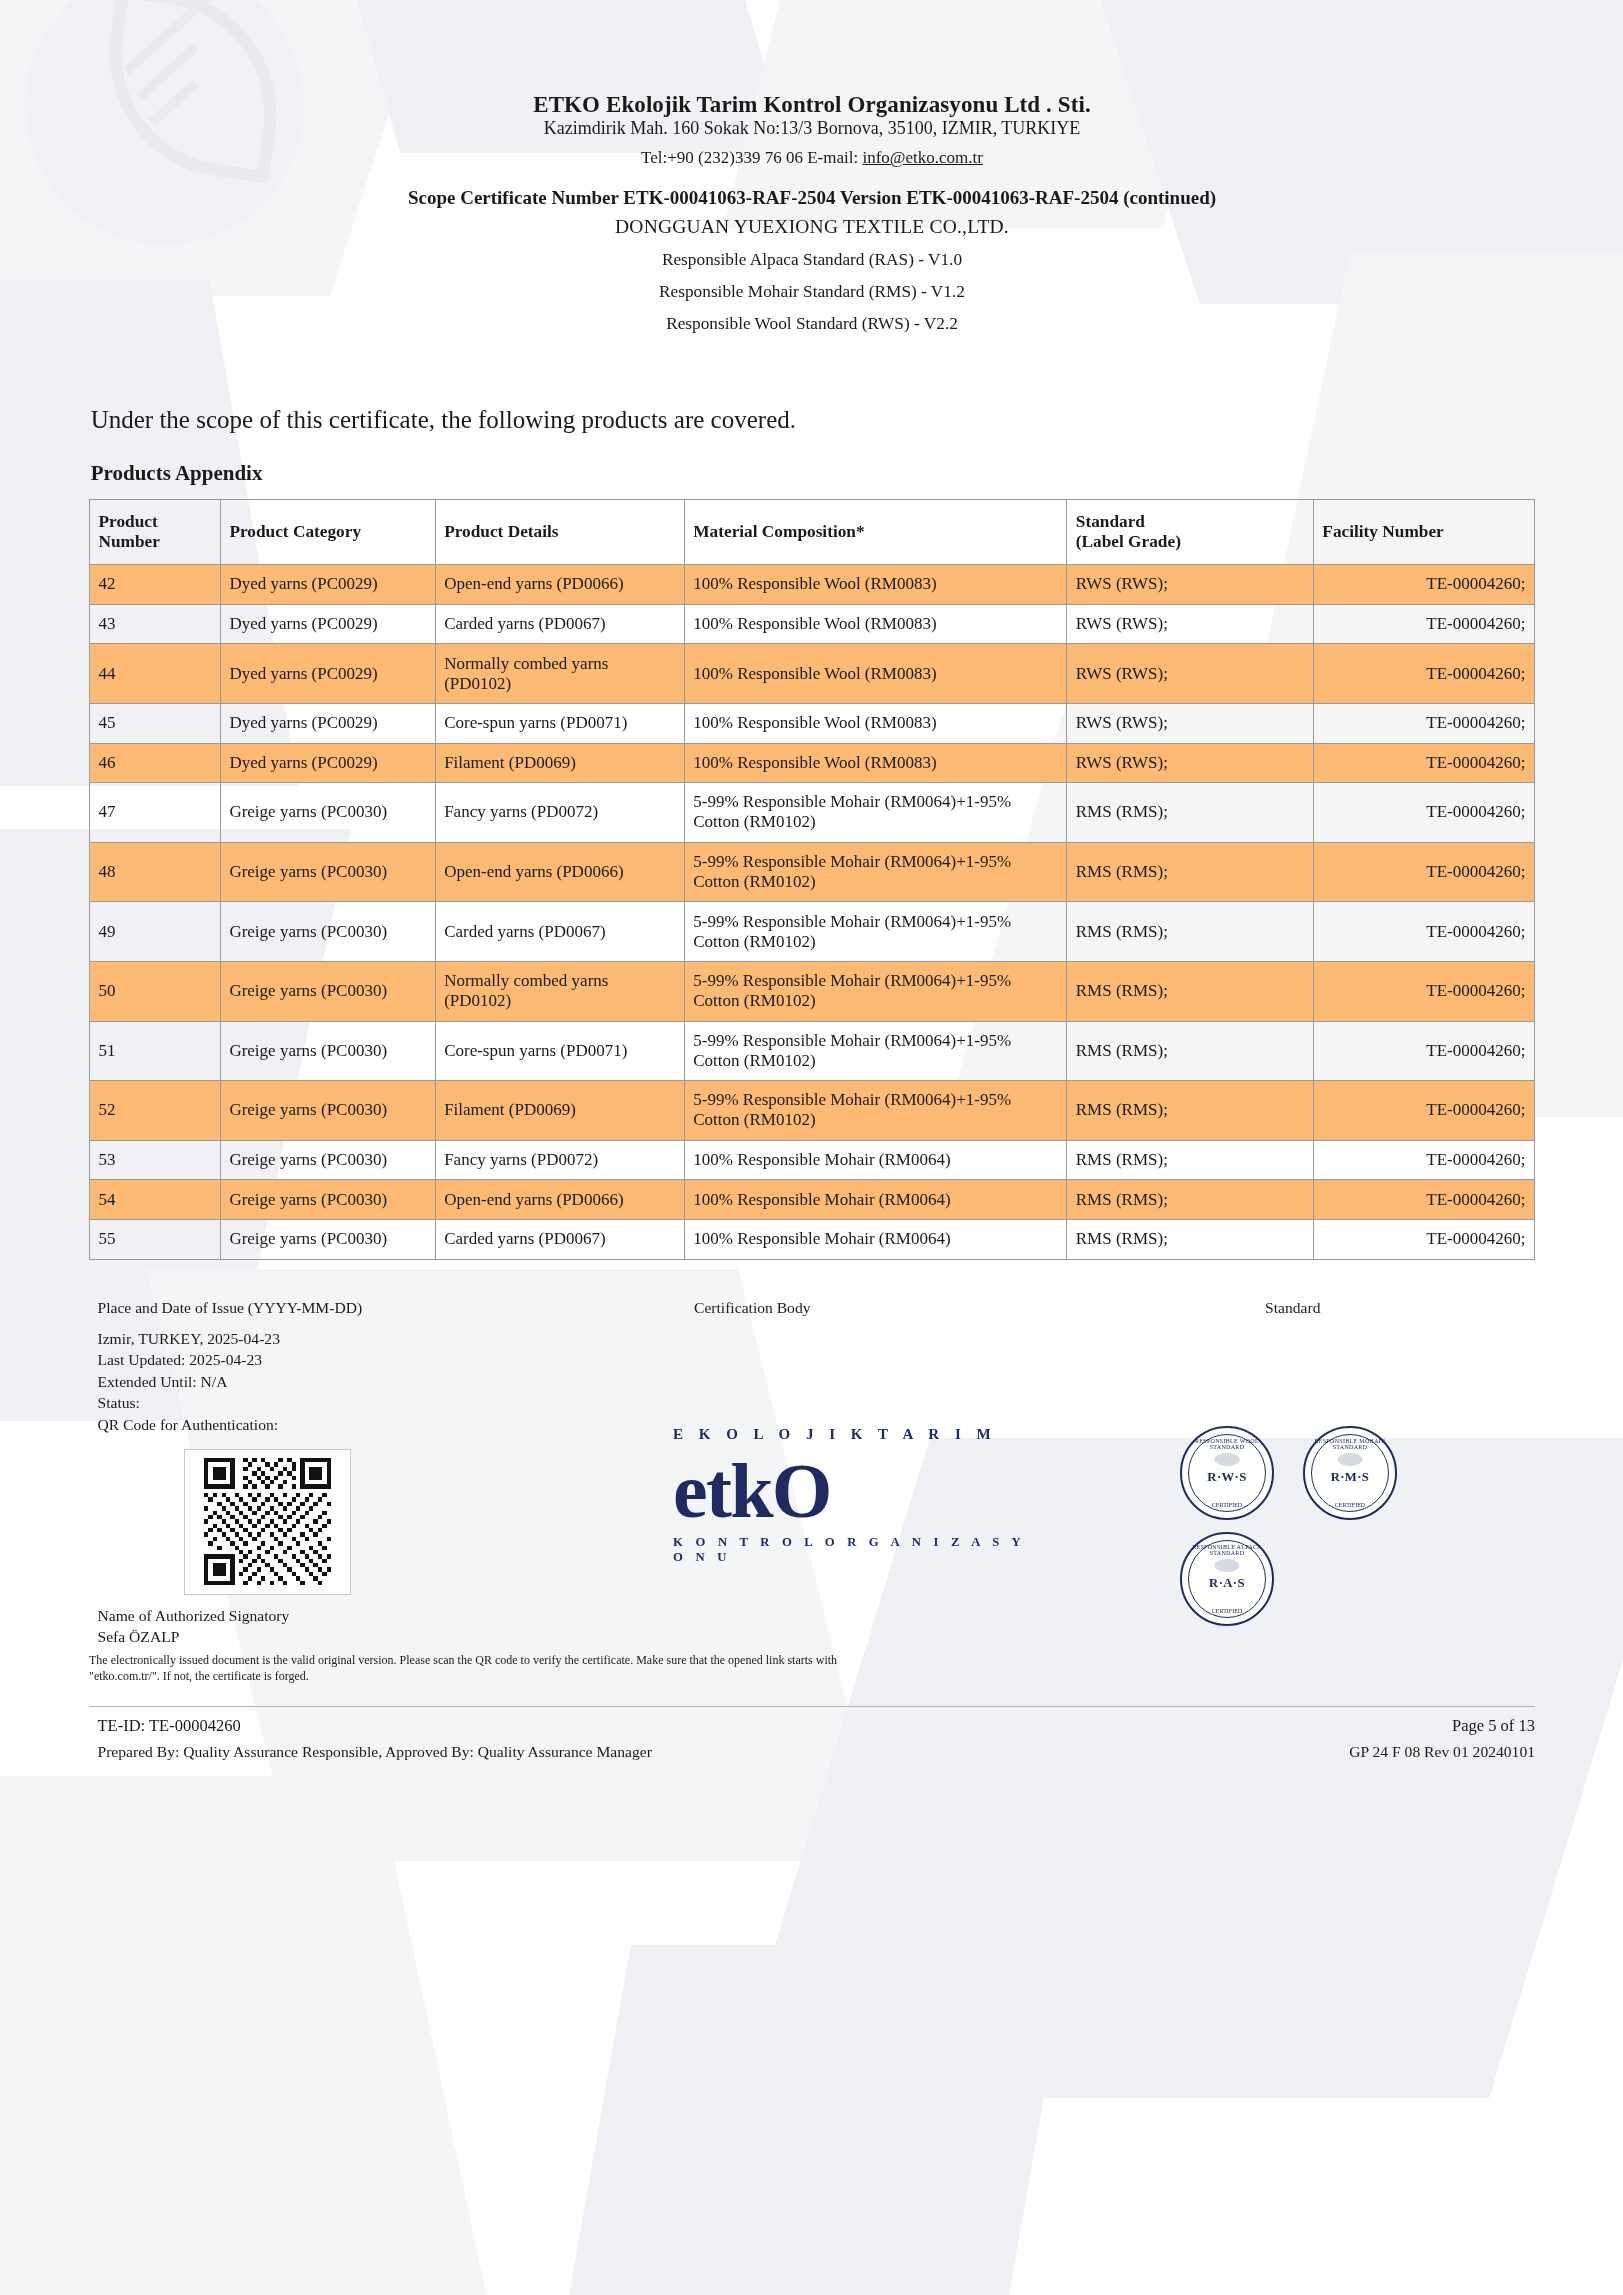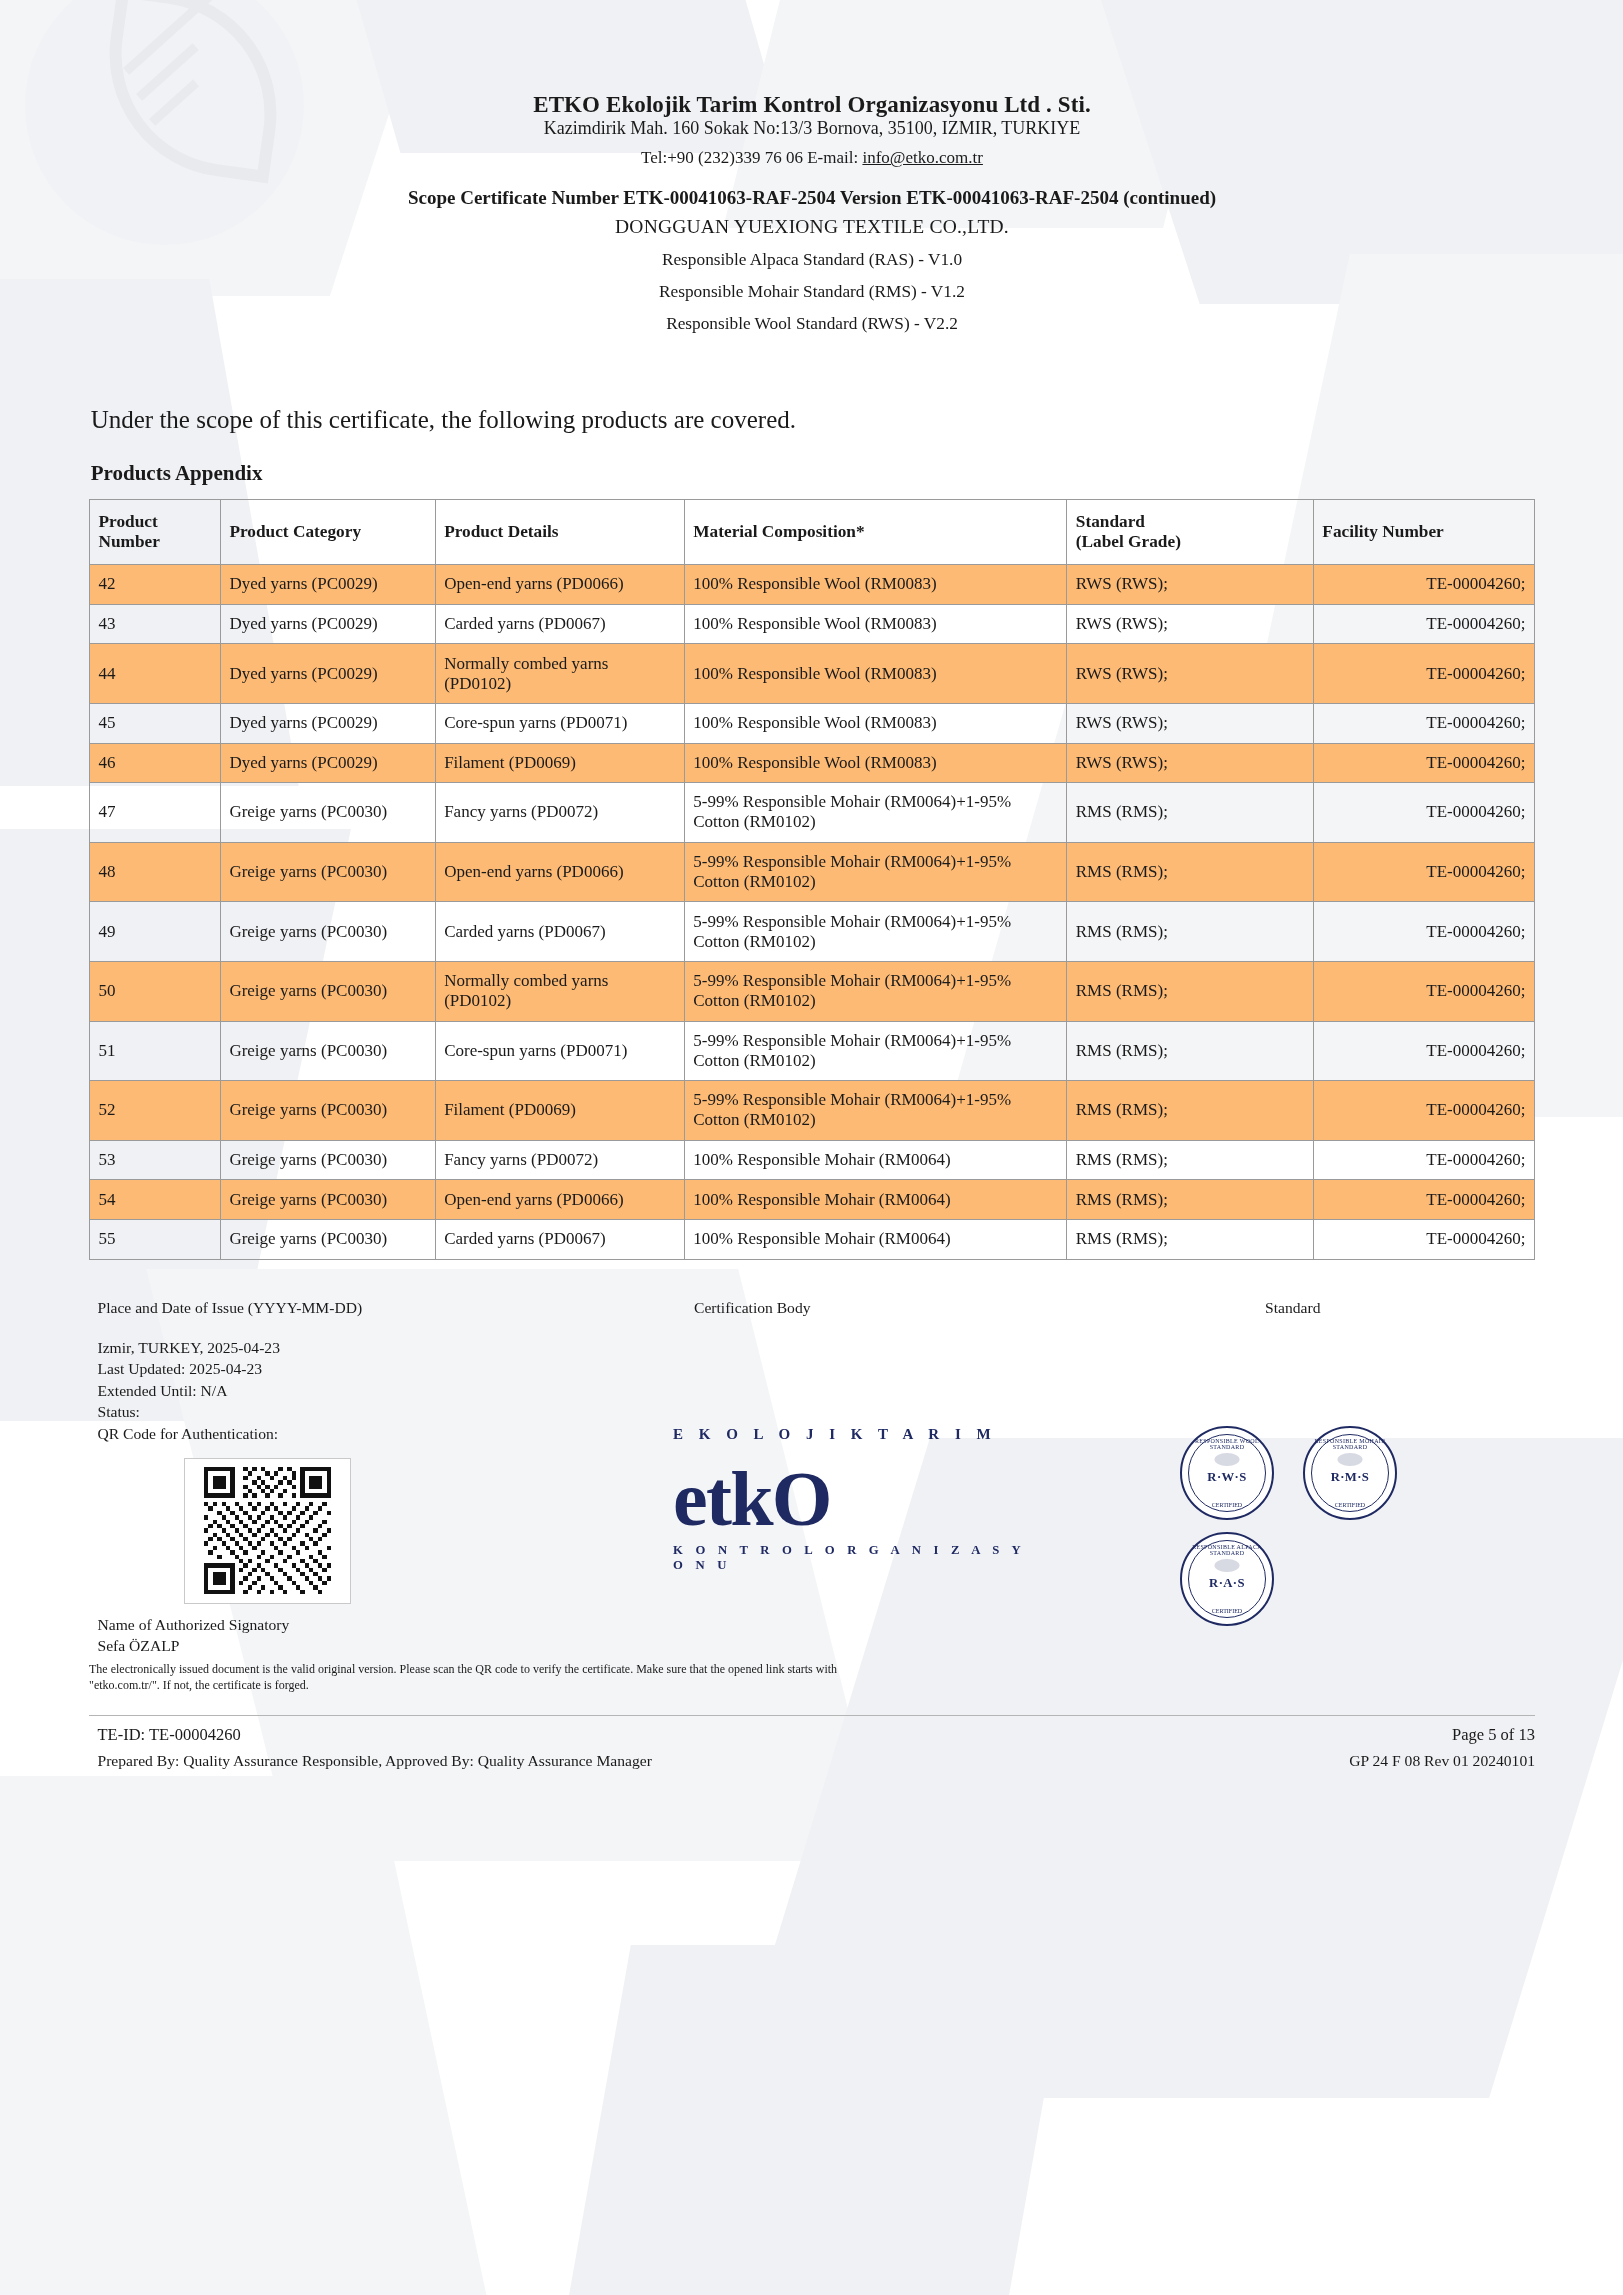--- a/index.html
+++ b/index.html
@@ -160,21 +160,21 @@
   .footer-head {
     position: relative;
     height: 24px;
     font-size: 15.6px;
   }
   .fh-left  { position: absolute; left: 8.5px;  top: 0; }
   .fh-mid   { position: absolute; left: 605px; top: 0; }
   .fh-right { position: absolute; left: 1176px;top: 0; }
 
   .issue-block {
-    margin-top: 14px;
+    margin-top: 5px;
     margin-left: 8.5px;
     font-size: 15.6px;
     line-height: 1.38;
   }
 
   .qr-box {
     margin-top: 13.5px;
     margin-left: 95px;
     width: 165px;
     height: 144px;
@@ -208,21 +208,21 @@
   .etko-top {
     font-size: 15px;
     letter-spacing: 6px;
     font-weight: bold;
   }
   .etko-main {
     font-size: 78px;
     font-weight: bold;
     line-height: 1;
     letter-spacing: -1.7px;
-    margin-top: 17px;
+    margin-top: 9px;
     position: relative;
   }
   .etko-bottom {
     font-size: 12.7px;
     letter-spacing: 4.7px;
     font-weight: bold;
     margin-top: 5px;
   }
 
   

